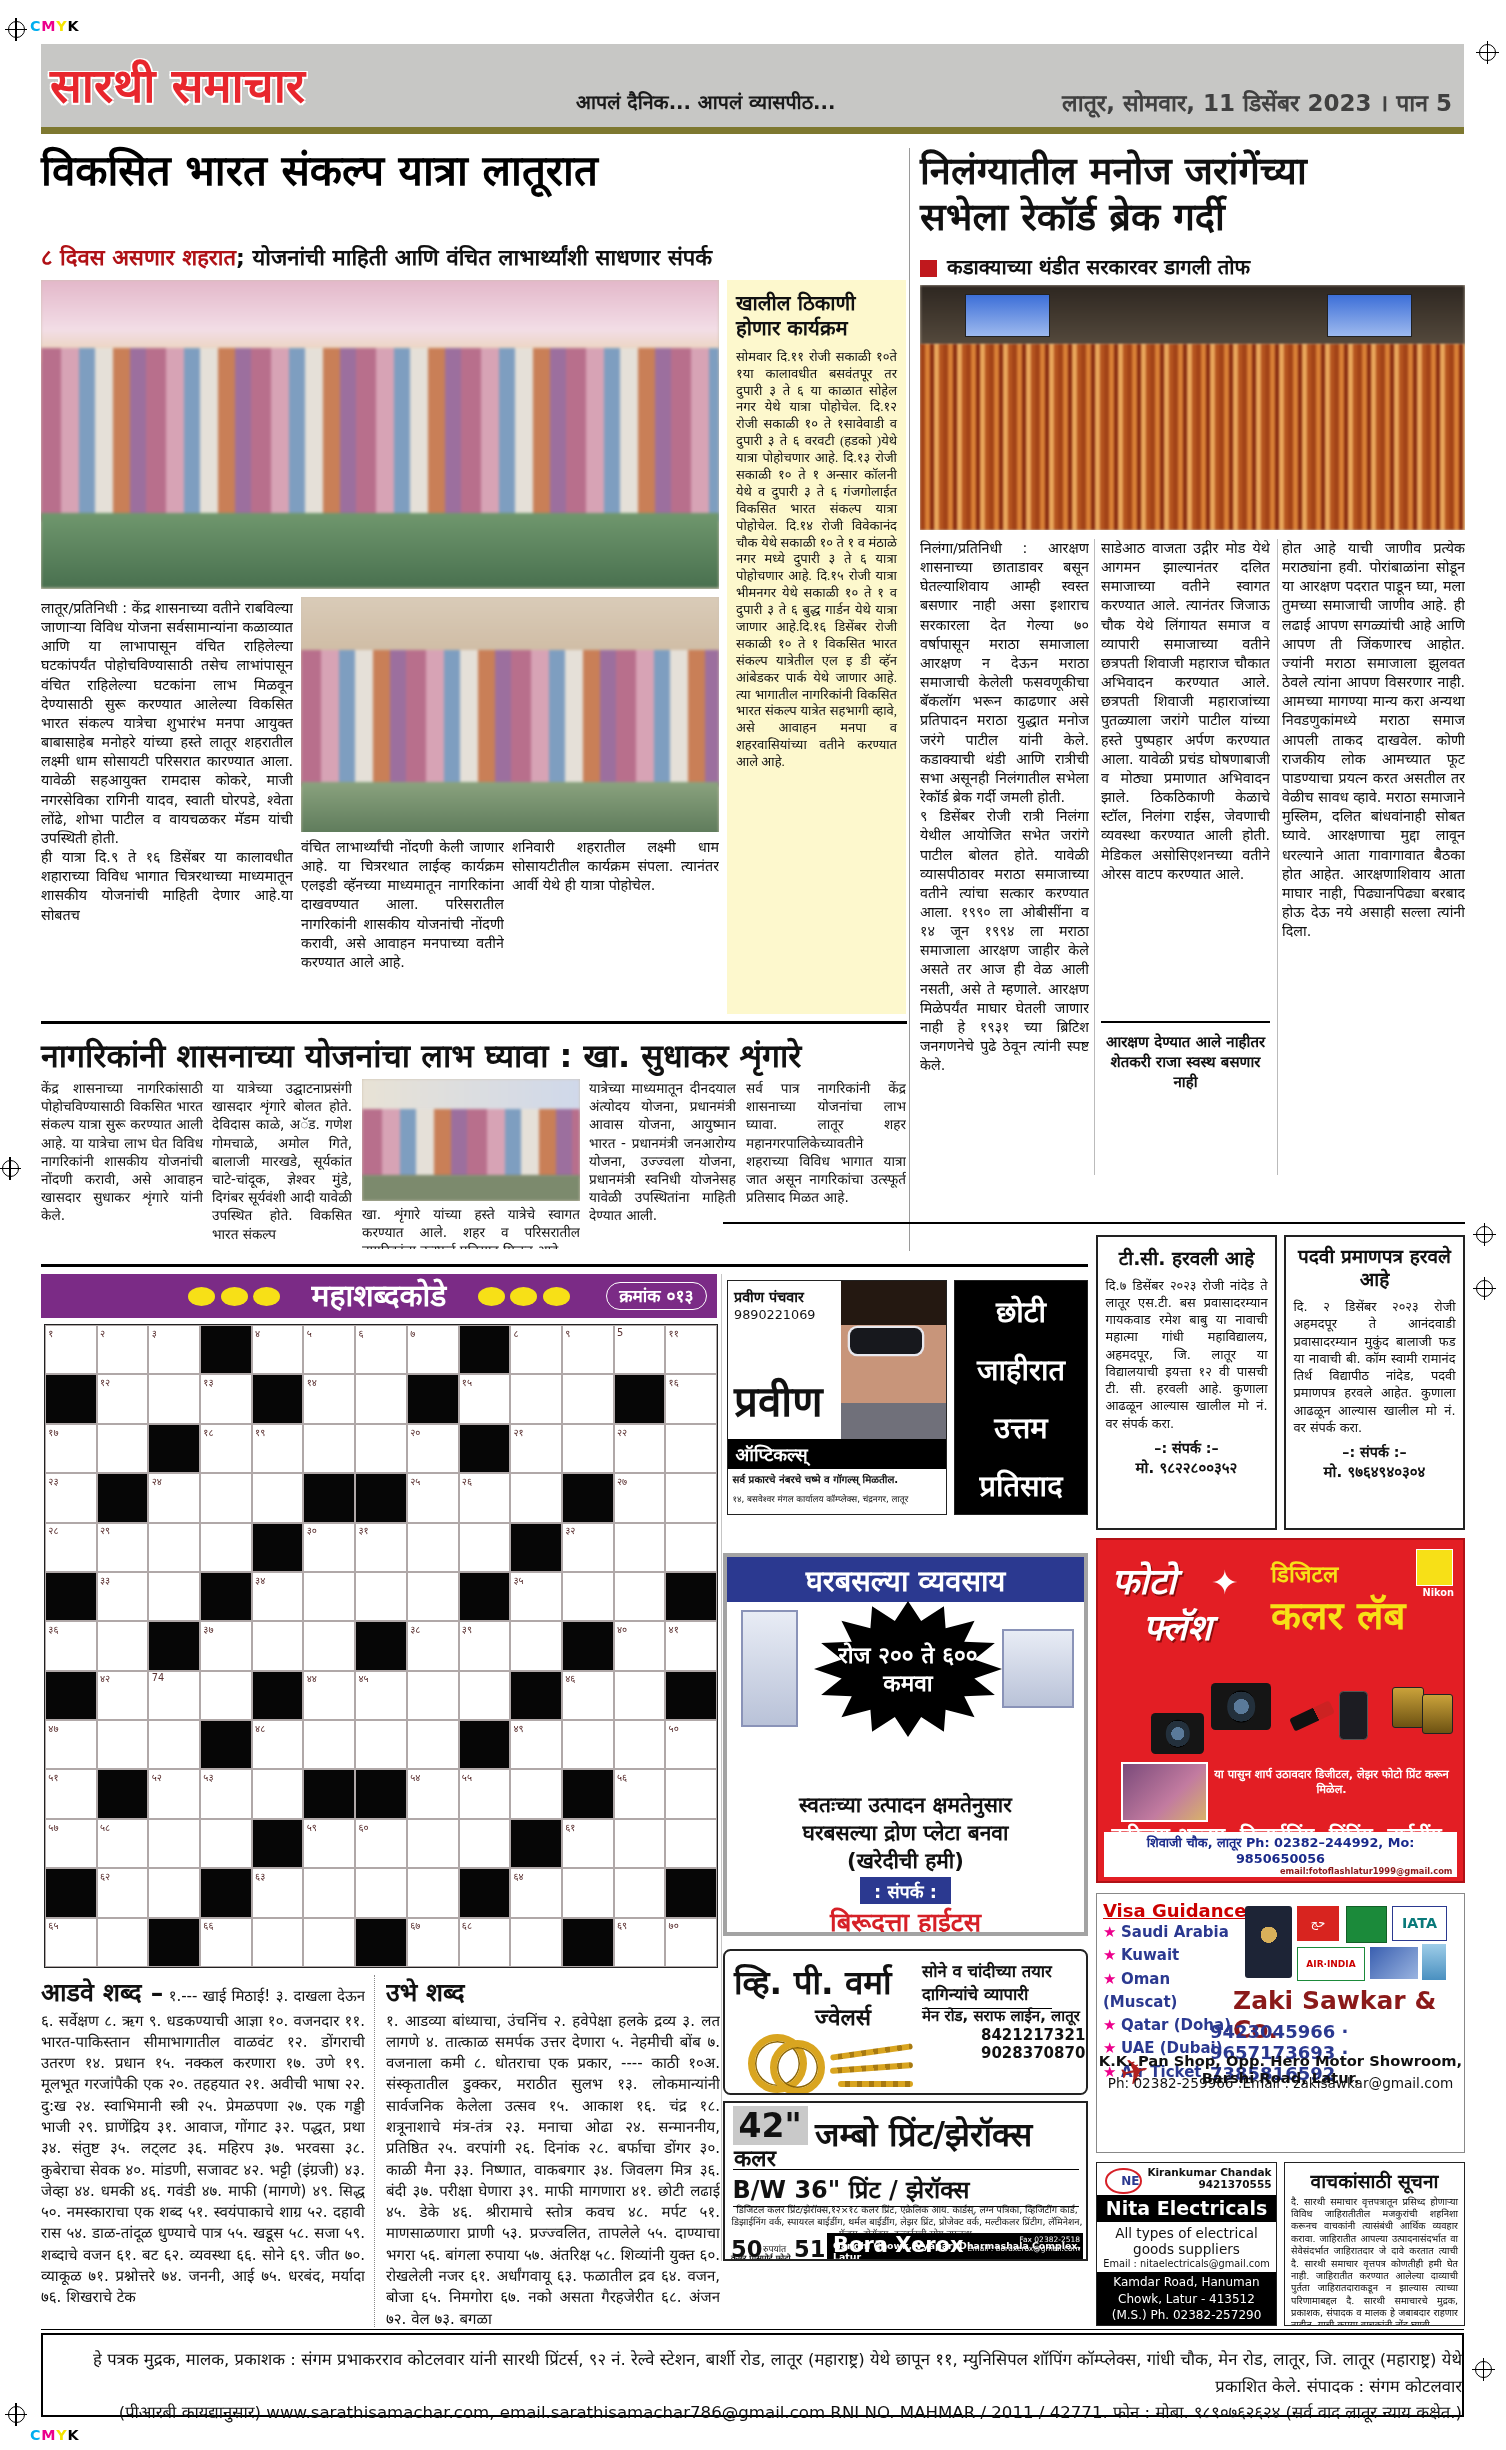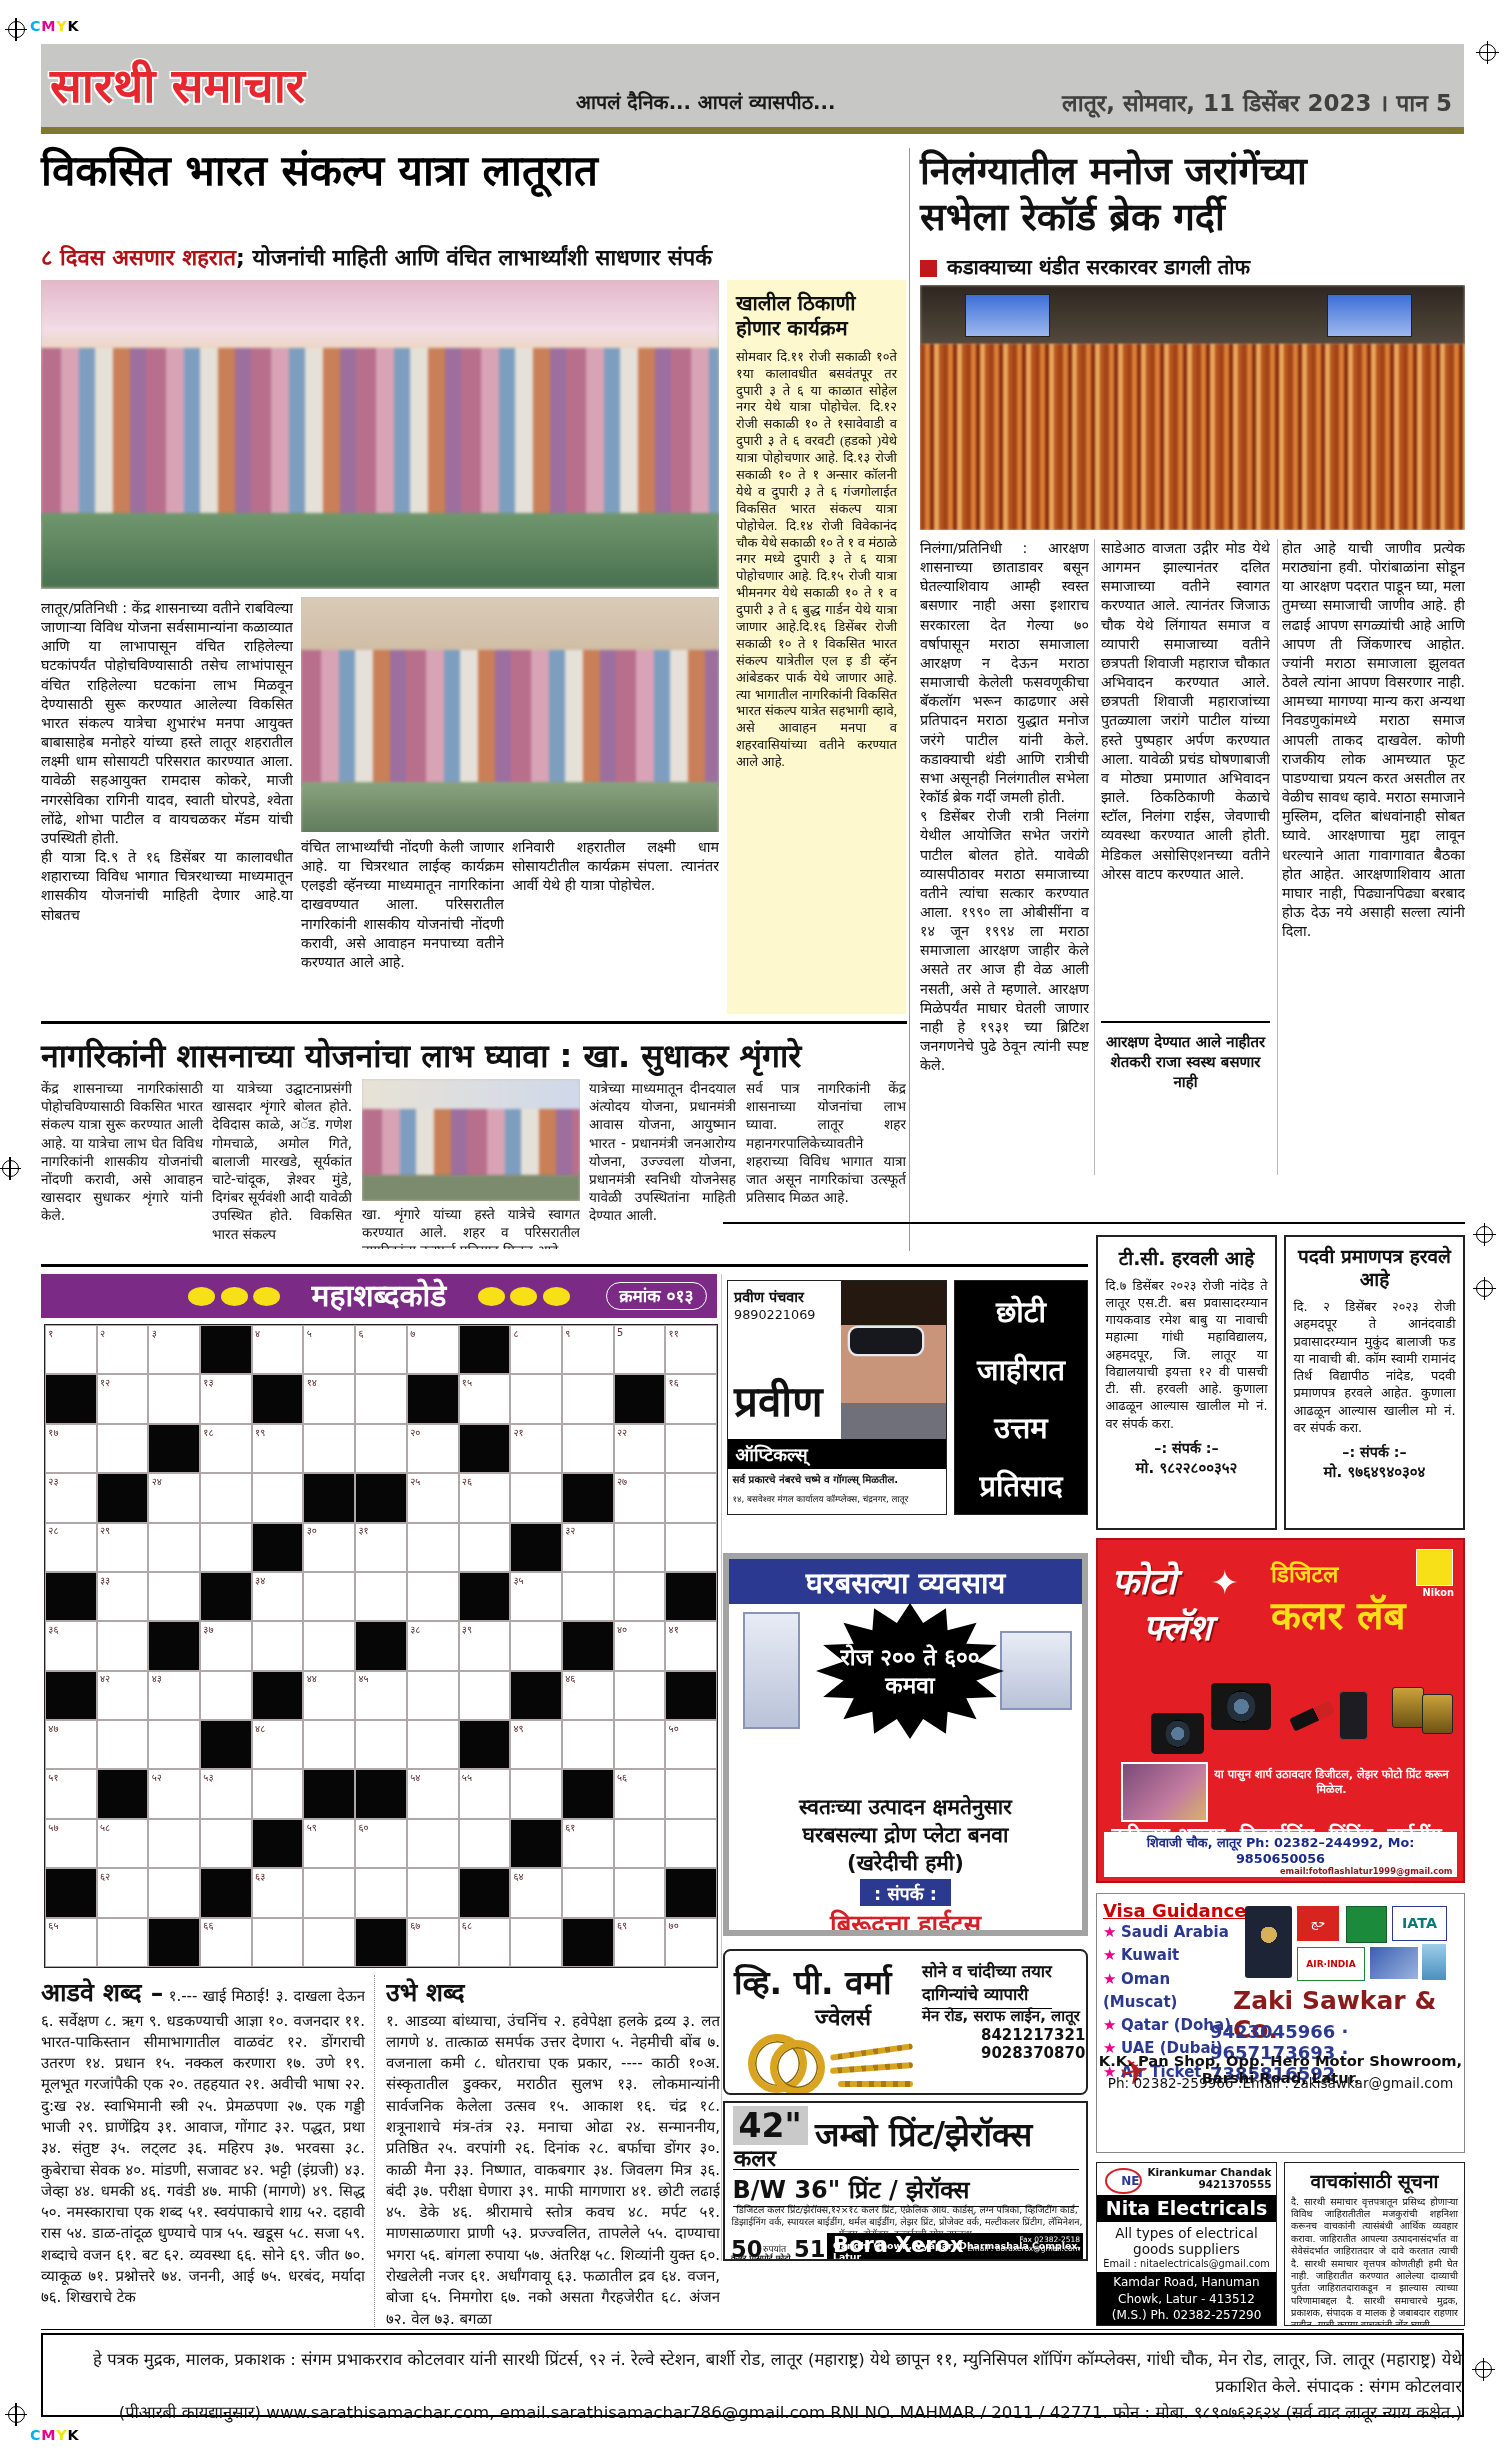--- a/index.html
+++ b/index.html
@@ -59,21 +59,21 @@
   .xc{border:0.8px solid #b0a8a8;position:relative;background:#fff;}
   .xc.blk{background:#060606;}
   .xc b{position:absolute;left:2.3px;top:0.8px;font-size:9.8px;color:#5a3030;font-weight:normal;}
   .clue{position:absolute;text-align:justify;font-size:15px;line-height:1.42;overflow:hidden;}
   .clue .head{font-size:25px;font-weight:bold;}
   
   .adbox{position:absolute;border:1.5px solid #222;box-sizing:border-box;background:#fff;overflow:hidden;}
   .center{text-align:center;}
   .blackbar{background:#000;color:#fff;}
   
-  .ghar{border:6px solid #a3a3a3;}
+  .ghar{border:4px solid #a3a3a3;}
   .ghar .head{background:#2b3990;color:#fff;font-size:29px;font-weight:bold;text-align:center;padding:3px 0;}
   .star16{position:absolute;background:#000;color:#fff;display:flex;align-items:center;justify-content:center;text-align:center;font-weight:bold;
     clip-path:polygon(100% 50%,85.3% 57%,96.2% 69.1%,79.9% 70%,85.4% 85.4%,70% 79.9%,69.1% 96.2%,57% 85.3%,50% 100%,43% 85.3%,30.9% 96.2%,30% 79.9%,14.6% 85.4%,20.1% 70%,3.8% 69.1%,14.7% 57%,0 50%,14.7% 43%,3.8% 30.9%,20.1% 30%,14.6% 14.6%,30% 20.1%,30.9% 3.8%,43% 14.7%,50% 0,57% 14.7%,69.1% 3.8%,70% 20.1%,85.4% 14.6%,79.9% 30%,96.2% 30.9%,85.3% 43%);}
   .machine{position:absolute;border:2.3px solid #8a93b8;background:linear-gradient(180deg,#e8ecf5,#b9c2d8);}
   .chip{display:inline-block;background:#2b3990;color:#fff;font-weight:bold;padding:1.5px 13.6px;font-size:18px;}
   
   .pflash{background:#e31e24;border:2.3px solid #b01116;color:#fff;}
   .pf-brand{font-size:36px;font-weight:bold;font-style:italic;color:#fff;text-shadow:1.5px 1.5px 0 #8a0c0c;line-height:1.05;}
   .pf-yellow{color:#f7e017;font-weight:bold;}
   .nikonbox{position:absolute;right:10.5px;top:9px;width:35px;height:35px;background:#f7e017;border:1.5px solid #fff;}
@@ -362,21 +362,21 @@
         <b>४०</b>
       </div>
       <div class="xc">
         <b>४१</b>
       </div>
       <div class="xc blk"></div>
       <div class="xc">
         <b>४२</b>
       </div>
       <div class="xc">
-        <b>४३</b>
+        <b>74</b>
       </div>
       <div class="xc"></div>
       <div class="xc blk"></div>
       <div class="xc">
         <b>४४</b>
       </div>
       <div class="xc">
         <b>४५</b>
       </div>
       <div class="xc"></div>

